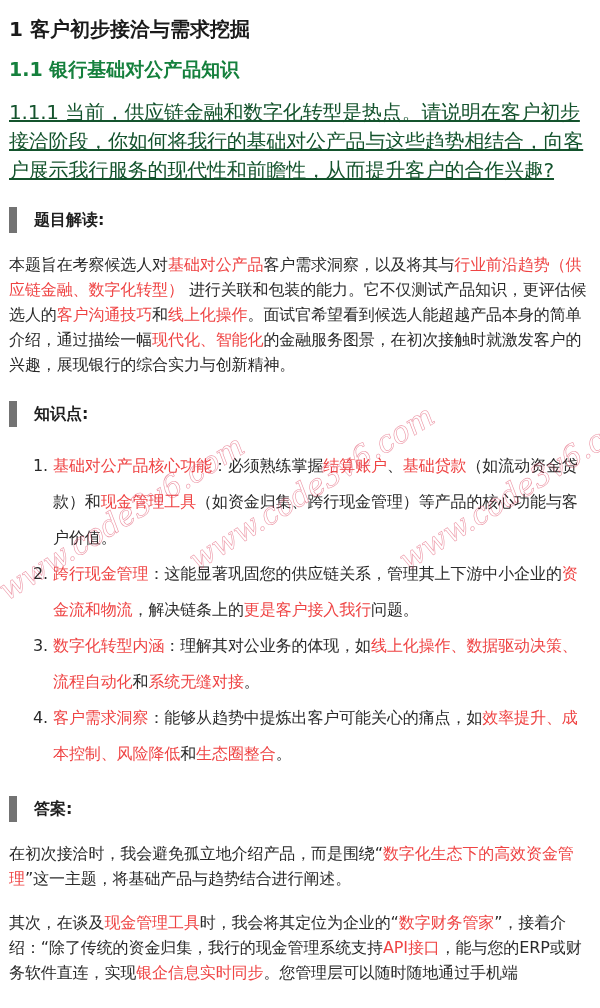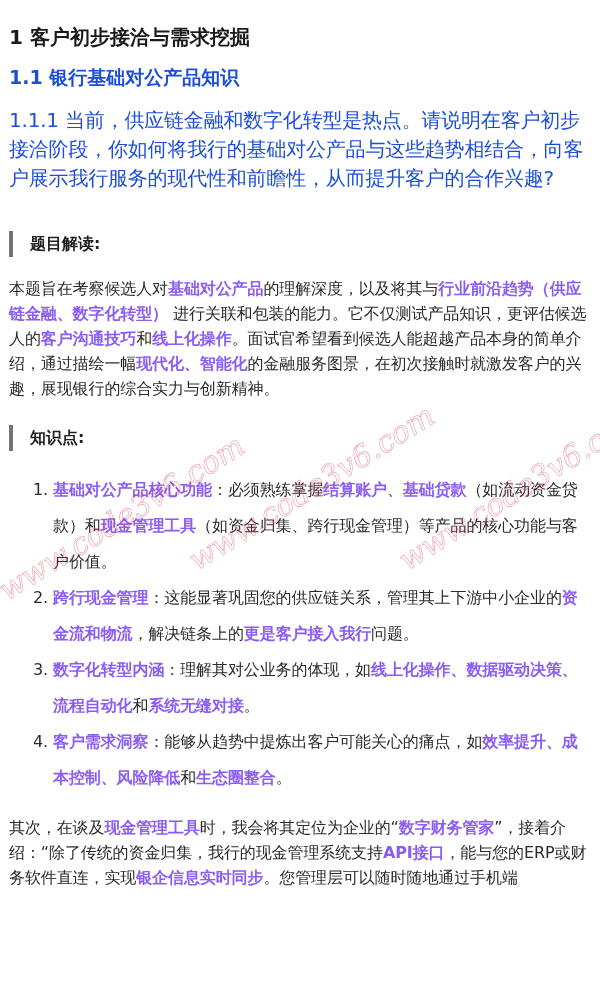--- a/index.html
+++ b/index.html
@@ -3,71 +3,76 @@
   <meta charset="utf-8">
   <style>
     html, body { margin: 0; padding: 0; background: #ffffff; }
     body {
       width: 600px; height: 1008px; overflow: hidden; position: relative;
       font-family: "DejaVu Sans", "Liberation Sans", sans-serif;
       color: #1f1f1f;
     }
     .page { padding: 0 10px 0 9px; }
     h1 {
-      font-size: 20px; font-weight: bold; margin: 0; padding-top: 24px;
+      font-size: 20px; font-weight: bold; margin: 0; padding-top: 16px;
       line-height: 26px; color: #1a1a1a;
     }
     h2 {
       font-size: 19px; font-weight: bold; margin: 14px 0 0 0;
-      line-height: 26px; color: #1d4ed8;
+      line-height: 26px; color: #15803d;
     }
     .question {
-      font-size: 20px; line-height: 29px; margin: 16px 0 0 0; color: #1d4ed8;
+      font-size: 20px; line-height: 29px; margin: 16px 0 0 0; color: #14532d;
       letter-spacing: -0.2px;
+      text-decoration: underline;
     }
     .bq {
-      margin: 38px 0 0 0; border-left: 4px solid #737373;
+      margin: 22px 0 0 0; border-left: 8px solid #737373;
       padding-left: 17px; height: 26px; display: flex; align-items: center;
     }
     .bq span { font-size: 16px; font-weight: bold; color: #1f1f1f; }
     p.body {
       font-size: 16px; line-height: 25px; margin: 19px 0 0 0; color: #2a2a2a;
       letter-spacing: -0.1px;
     }
-    p.body b, li b { color: #8b5cf6; font-weight: bold; }
+    p.body b, li b { color: #ef4444; font-weight: normal; }
     ol.kp { margin: 21px 0 0 0; padding-left: 44px; }
     ol.kp li { font-size: 16px; line-height: 36px; color: #2a2a2a; letter-spacing: -0.1px; }
     .watermark {
       position: absolute; font-size: 30px; color: rgba(220, 60, 90, 0.55);
       font-family: "DejaVu Serif", serif; font-style: italic;
       transform: rotate(-32deg); pointer-events: none; white-space: nowrap;
       -webkit-text-stroke: 0.6px rgba(220,60,90,0.55); color: transparent;
     }
   </style>
 </head>
 <body>
 
 <div class="page">
   <h1>1 客户初步接洽与需求挖掘</h1>
   <h2>1.1 银行基础对公产品知识</h2>
   <p class="question">1.1.1 当前，供应链金融和数字化转型是热点。请说明在客户初步接洽阶段，你如何将我行的基础对公产品与这些趋势相结合，向客户展示我行服务的现代性和前瞻性，从而提升客户的合作兴趣?</p>
 
   <div class="bq">
     <span>题目解读:</span>
   </div>
-  <p class="body rich"><span>本题旨在考察候选人对</span><b>基础对公产品</b><span>的理解深度，以及将其与</span><b>行业前沿趋势（供应链金融、数字化转型）</b><span> 进行关联和包装的能力。它不仅测试产品知识，更评估候选人的</span><b>客户沟通技巧</b><span>和</span><b>线上化操作</b><span>。面试官希望看到候选人能超越产品本身的简单介绍，通过描绘一幅</span><b>现代化、智能化</b><span>的金融服务图景，在初次接触时就激发客户的兴趣，展现银行的综合实力与创新精神。</span></p>
+  <p class="body rich"><span>本题旨在考察候选人对</span><b>基础对公产品</b><span>客户需求洞察，以及将其与</span><b>行业前沿趋势（供应链金融、数字化转型）</b><span> 进行关联和包装的能力。它不仅测试产品知识，更评估候选人的</span><b>客户沟通技巧</b><span>和</span><b>线上化操作</b><span>。面试官希望看到候选人能超越产品本身的简单介绍，通过描绘一幅</span><b>现代化、智能化</b><span>的金融服务图景，在初次接触时就激发客户的兴趣，展现银行的综合实力与创新精神。</span></p>
 
   <div class="bq" style="margin-top:24px;">
     <span>知识点:</span>
   </div>
   <ol class="kp">
     <li class="rich"><b>基础对公产品核心功能</b><span>：必须熟练掌握</span><b>结算账户</b><span>、</span><b>基础贷款</b><span>（如流动资金贷款）和</span><b>现金管理工具</b><span>（如资金归集、跨行现金管理）等产品的核心功能与客户价值。</span></li>
     <li class="rich"><b>跨行现金管理</b><span>：这能显著巩固您的供应链关系，管理其上下游中小企业的</span><b>资金流和物流</b><span>，解决链条上的</span><b>更是客户接入我行</b><span>问题。</span></li>
     <li class="rich"><b>数字化转型内涵</b><span>：理解其对公业务的体现，如</span><b>线上化操作、数据驱动决策、流程自动化</b><span>和</span><b>系统无缝对接</b><span>。</span></li>
     <li class="rich"><b>客户需求洞察</b><span>：能够从趋势中提炼出客户可能关心的痛点，如</span><b>效率提升、成本控制、风险降低</b><span>和</span><b>生态圈整合</b><span>。</span></li>
   </ol>
 
+  <div class="bq" style="margin-top:24px;">
+    <span>答案:</span>
+  </div>
+  <p class="body rich"><span>在初次接洽时，我会避免孤立地介绍产品，而是围绕“</span><b>数字化生态下的高效资金管理</b><span>”这一主题，将基础产品与趋势结合进行阐述。</span></p>
   <p class="body rich"><span>其次，在谈及</span><b>现金管理工具</b><span>时，我会将其定位为企业的“</span><b>数字财务管家</b><span>”，接着介绍：“除了传统的资金归集，我行的现金管理系统支持</span><b>API接口</b><span>，能与您的ERP或财务软件直连，实现</span><b>银企信息实时同步</b><span>。您管理层可以随时随地通过手机端</span></p>
 </div>
 
 <div class="watermark" style="left:-20px; top:500px;">www.code3v6.com</div>
 <div class="watermark" style="left:170px; top:470px;">www.code3v6.com</div>
 <div class="watermark" style="left:380px; top:470px;">www.code3v6.com</div>
 
 </body></html>

